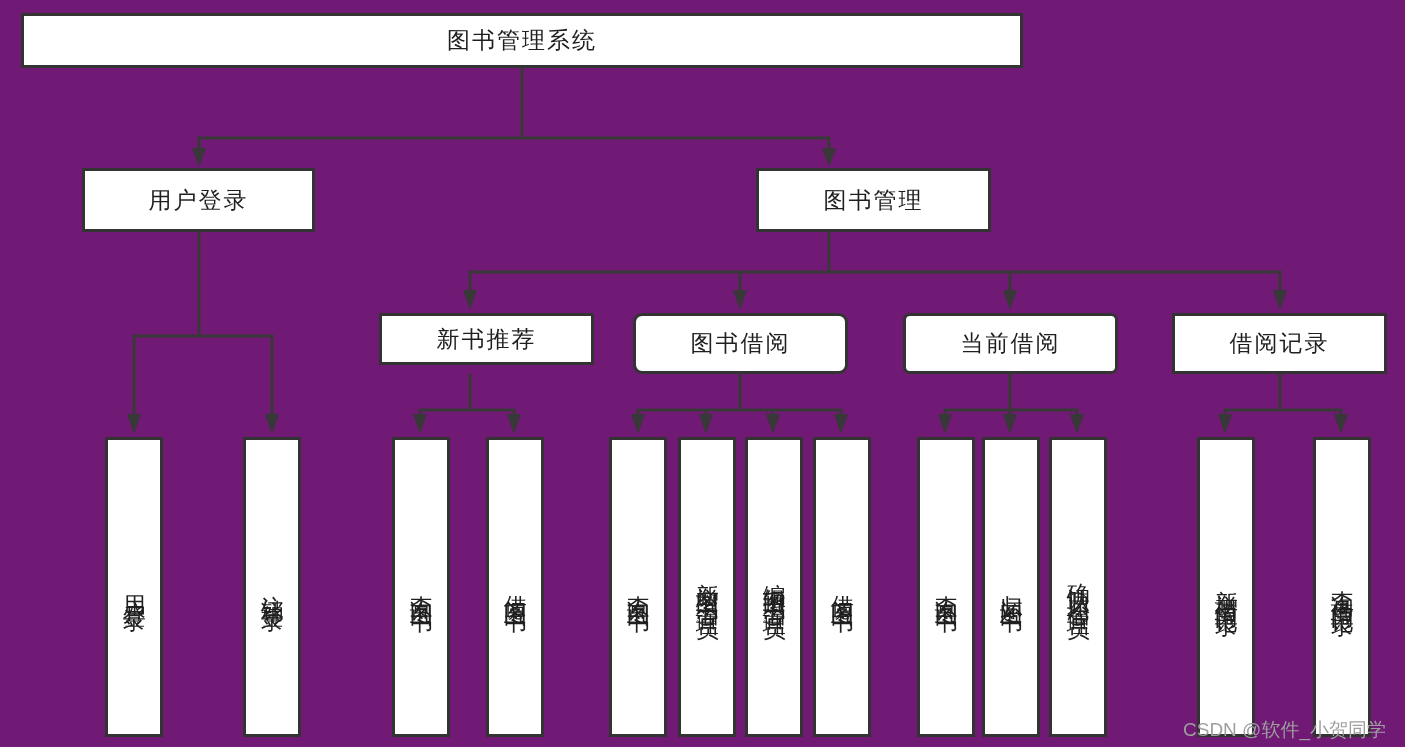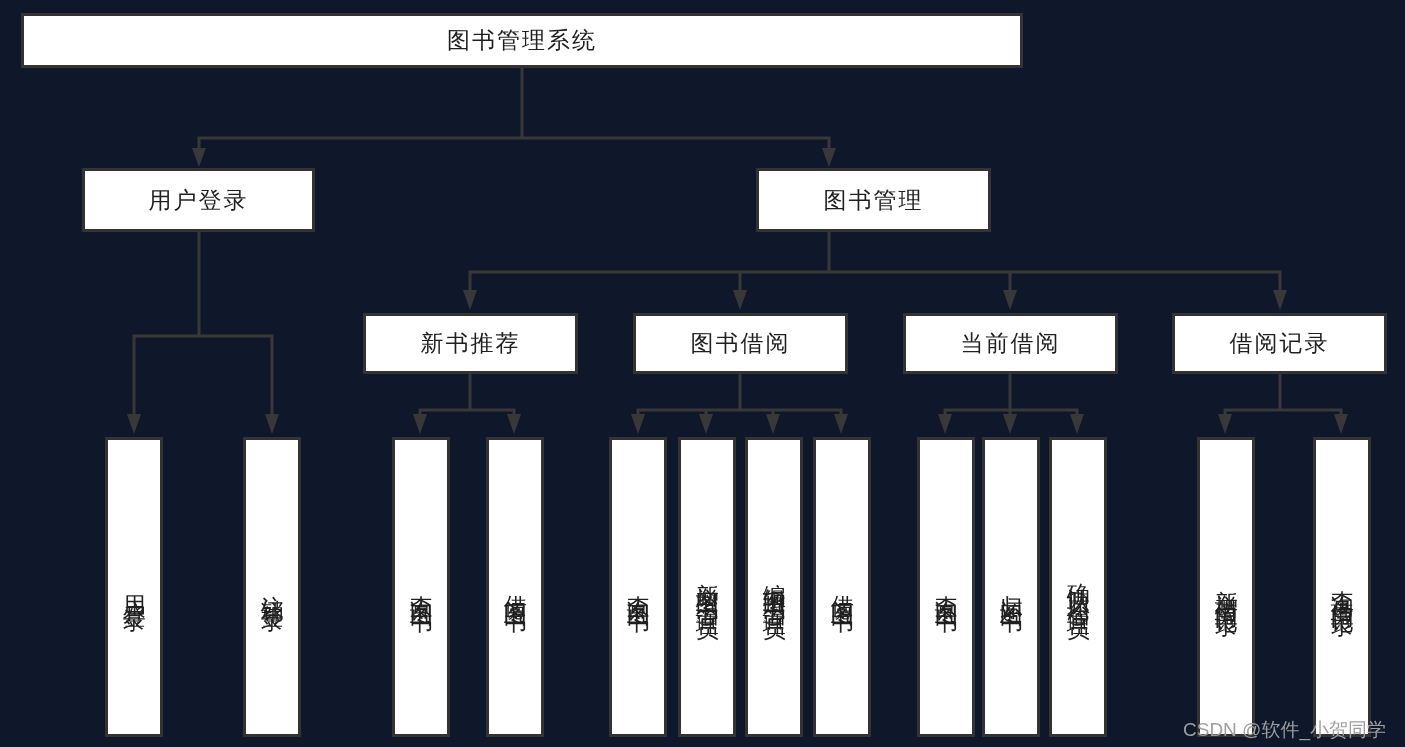--- a/index.html
+++ b/index.html
@@ -1,20 +1,20 @@
 <!DOCTYPE html>
 <html><head>
 <meta charset="utf-8">
 <style>
   html, body { margin: 0; padding: 0; background: #ffffff; }
   .canvas {
     position: relative;
     width: 1405px;
     height: 747px;
-    background: #0f172a;
+    background: #701a75;
     font-family: "Liberation Sans", sans-serif;
     overflow: hidden;
   }
   .connectors {
     position: absolute;
     left: 0; top: 0;
     width: 1405px; height: 747px;
   }
   .node {
     position: absolute;
@@ -36,23 +36,23 @@
     text-orientation: mixed;
     font-size: 23px;
     letter-spacing: 5px;
     line-height: 1.1;
     white-space: nowrap;
   }
   
   .pos-root            { left: 21px;   top: 13px;  width: 1002px; height: 55px; }
   .pos-user-login      { left: 82px;   top: 168px; width: 233px;  height: 64px; }
   .pos-book-mgmt       { left: 712px;  top: 168px; width: 235px;  height: 64px; margin-left: 44px; }
-  .pos-new-book-rec    { left: 363px;  top: 313px; width: 215px;  height: 61px; }
-  .pos-book-borrow     { left: 633px;  top: 313px; width: 215px;  height: 61px; }
-  .pos-current-borrow  { left: 903px;  top: 313px; width: 215px;  height: 61px; }
+  .pos-new-book-rec    { left: 379px;  top: 313px; width: 215px;  height: 52px; }
+  .pos-book-borrow     { left: 633px;  top: 313px; width: 215px;  height: 61px; border-radius: 9px; }
+  .pos-current-borrow  { left: 903px;  top: 313px; width: 215px;  height: 61px; border-radius: 7px; }
   .pos-borrow-records  { left: 1172px; top: 313px; width: 215px;  height: 61px; justify-content: center; }
   .leaf { top: 437px; width: 58px; height: 300px; }
   .pos-leaf-user-login     { left: 105px; }
   .pos-leaf-logout         { left: 243px; }
   .pos-leaf-query-book-1   { left: 392px; }
   .pos-leaf-borrow-book-1  { left: 486px; }
   .pos-leaf-query-book-2   { left: 609px; }
   .pos-leaf-add-book       { left: 678px; }
   .pos-leaf-edit-book      { left: 745px; }
   .pos-leaf-borrow-book-2  { left: 813px; }

